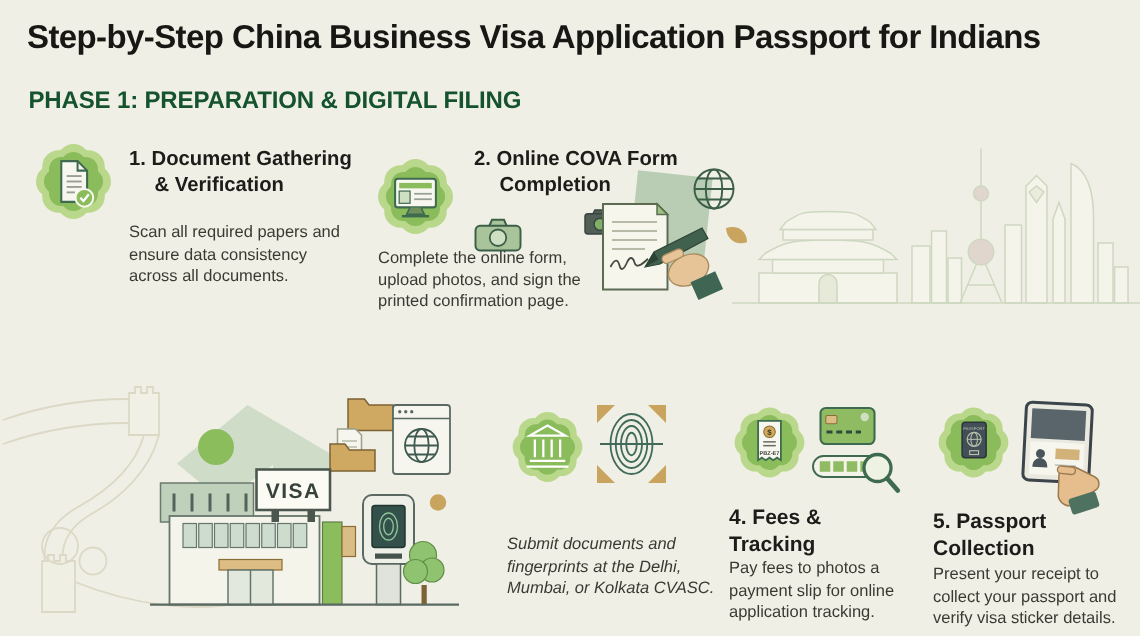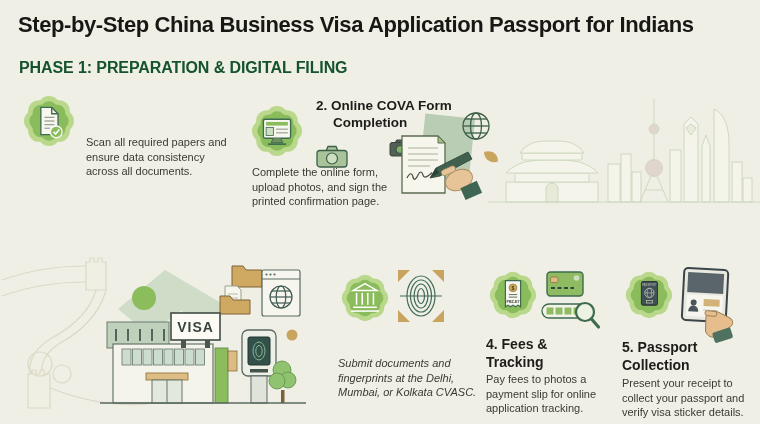--- a/index.html
+++ b/index.html
@@ -87,21 +87,23 @@
       <g stroke="#98a191" stroke-width="1.4">
         <line x1="27" y1="28" x2="38" y2="28"></line>
           <line x1="27" y1="32" x2="38" y2="32"></line>
         <line x1="27" y1="36" x2="38" y2="36"></line>
           <line x1="27" y1="40" x2="33" y2="40"></line>
       </g>
       <circle cx="40" cy="44" r="6.5" fill="#8abc5b" stroke="#f7f7ef" stroke-width="1.5"></circle>
       <path d="M37 44l2.3 2.4 4-5" fill="none" stroke="#ffffff" stroke-width="1.7"></path>
     </g>
   </svg>
-  <div class="step-desc" style="left:86px;top:135px;width:160px;">Scan all required papers and
+  <div class="step-title p1-title hang" style="left:86px;top:97px;width:158px;">1. Document Gathering
+&amp; Verification</div>
+  <div class="step-desc" style="left:86px;top:148px;width:160px;">Scan all required papers and
 ensure data consistency
 across all documents.</div>
 
   <svg class="abs" style="left:248px;top:102px;" width="58" height="58" viewBox="0 0 64 64">
     <g>
       <rect x="9" y="9" width="46" height="46" rx="12" fill="#b9d88c"></rect>
       <rect x="9" y="9" width="46" height="46" rx="12" fill="#b9d88c" transform="rotate(45 32 32)"></rect>
       <rect x="14" y="14" width="36" height="36" rx="9" fill="#8abc5b"></rect>
       <rect x="14" y="14" width="36" height="36" rx="9" fill="#8abc5b" transform="rotate(45 32 32)"></rect>
     </g>

